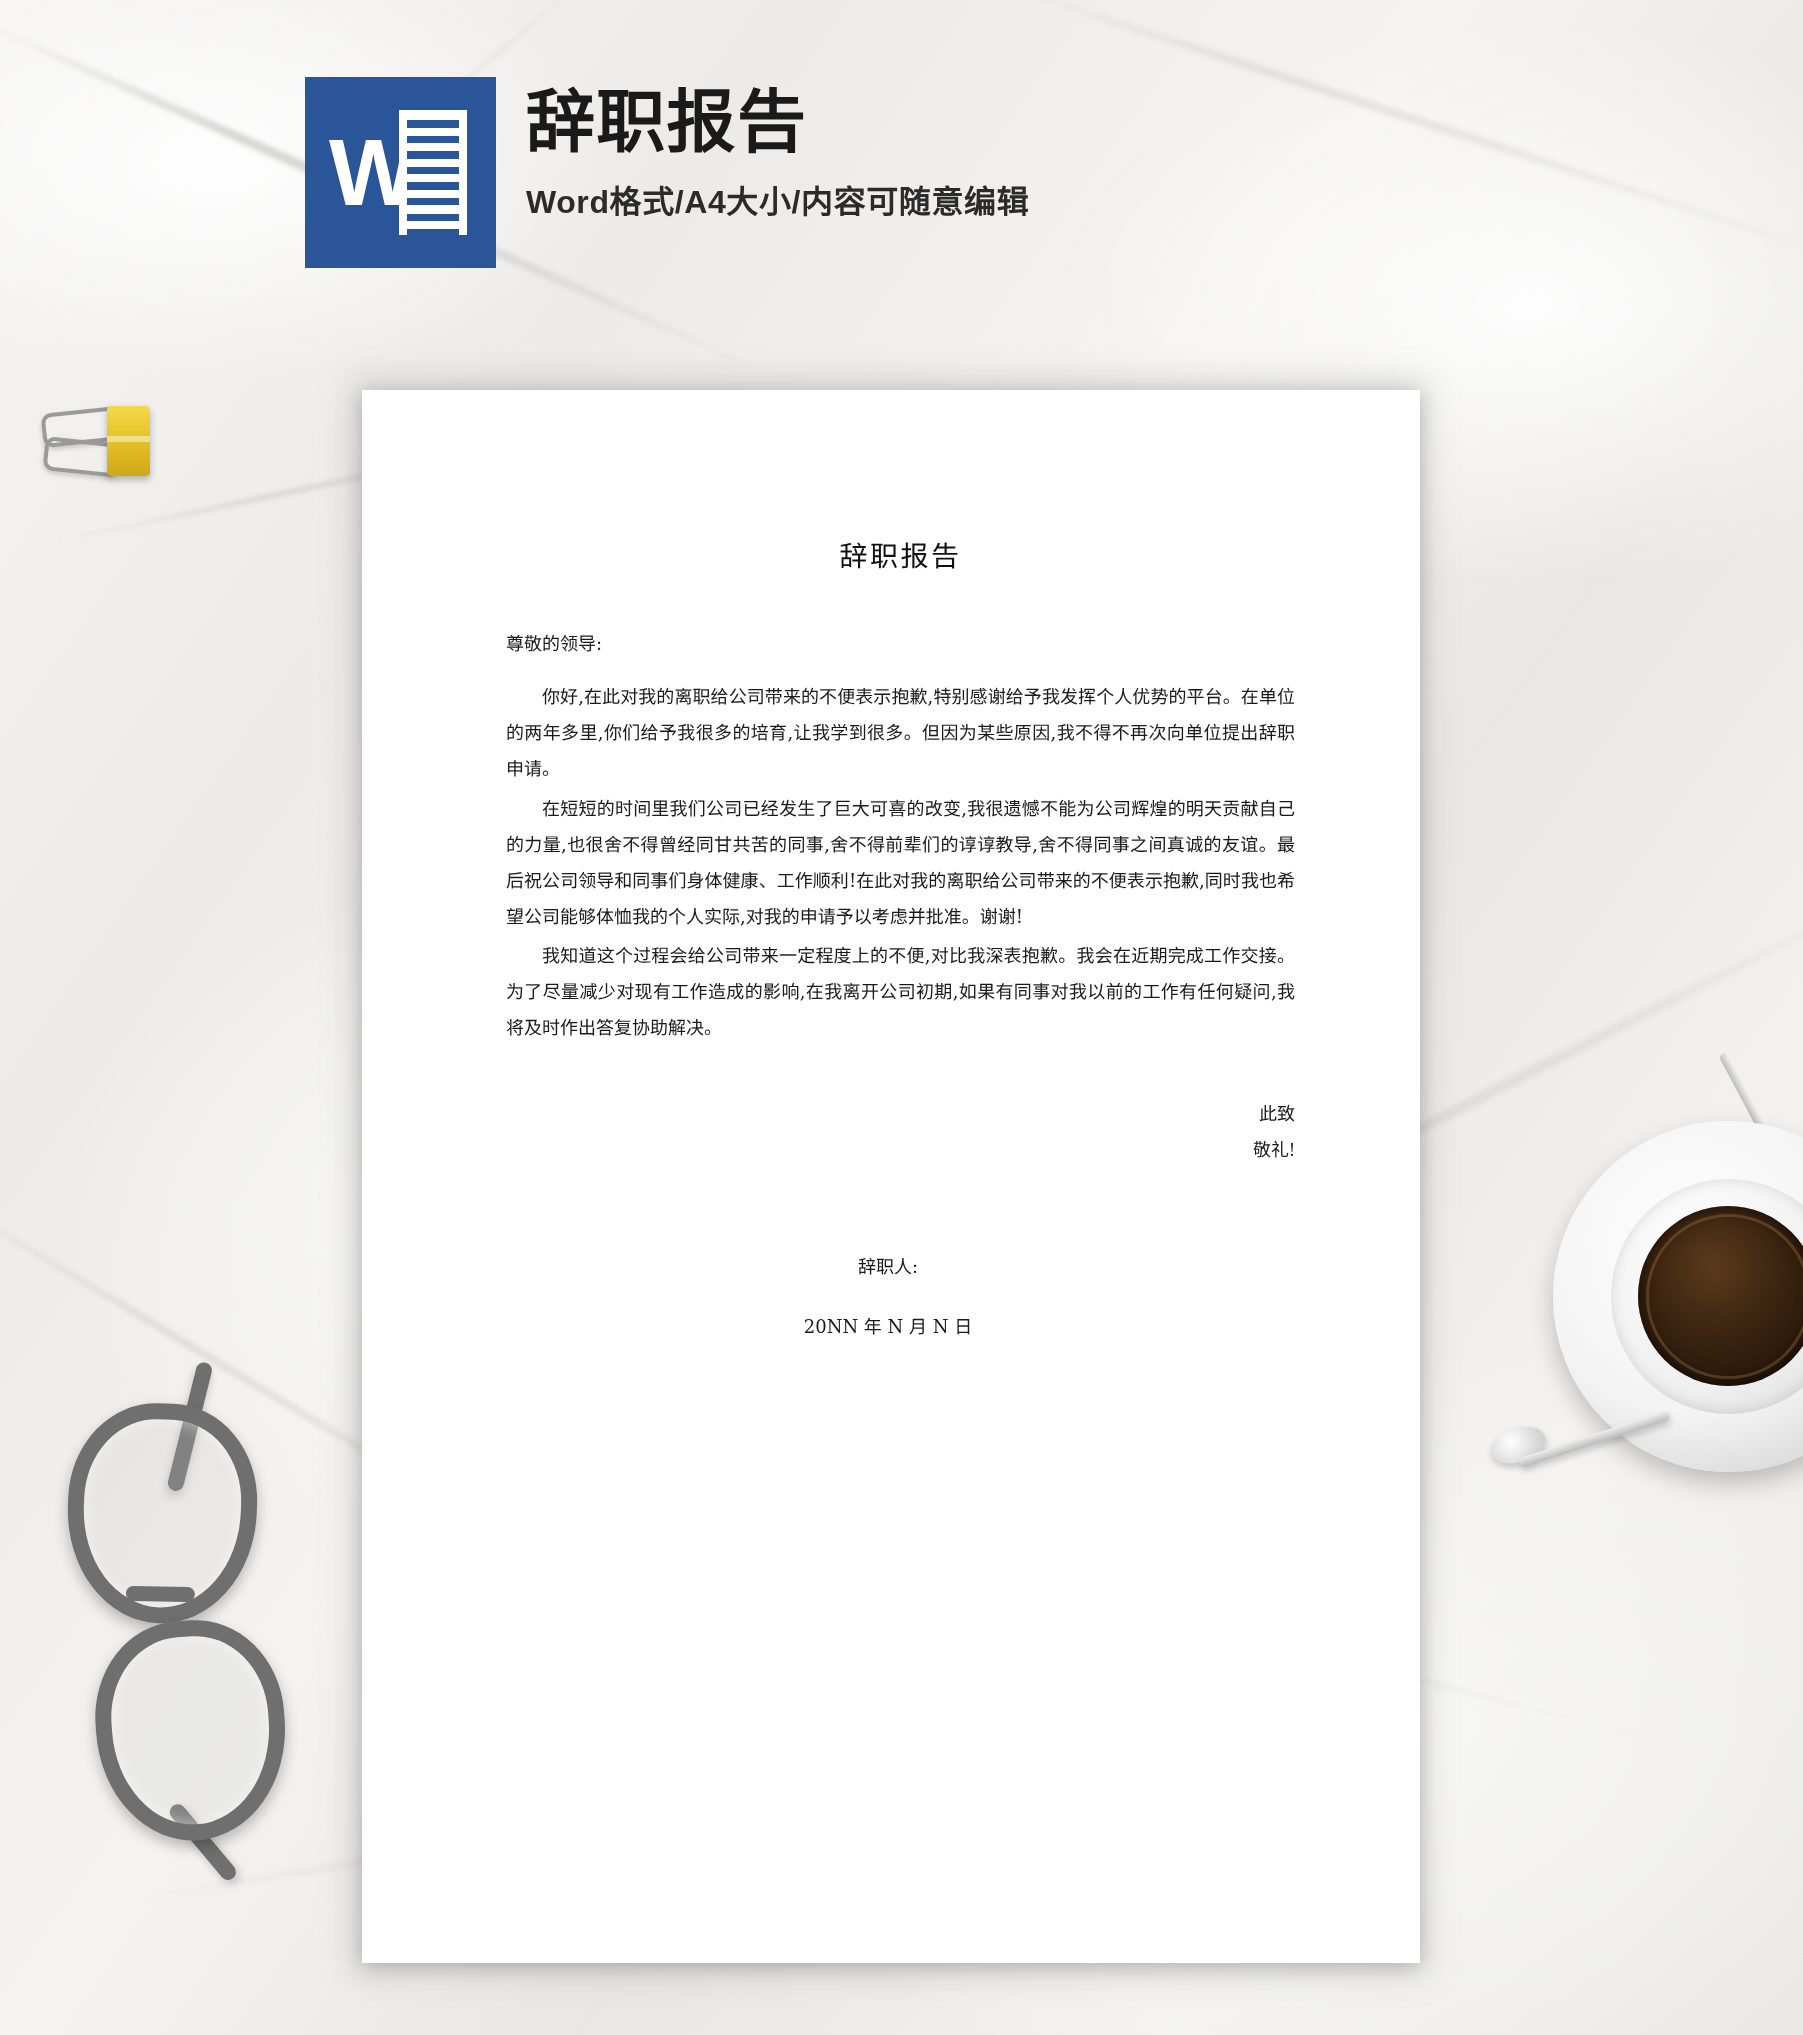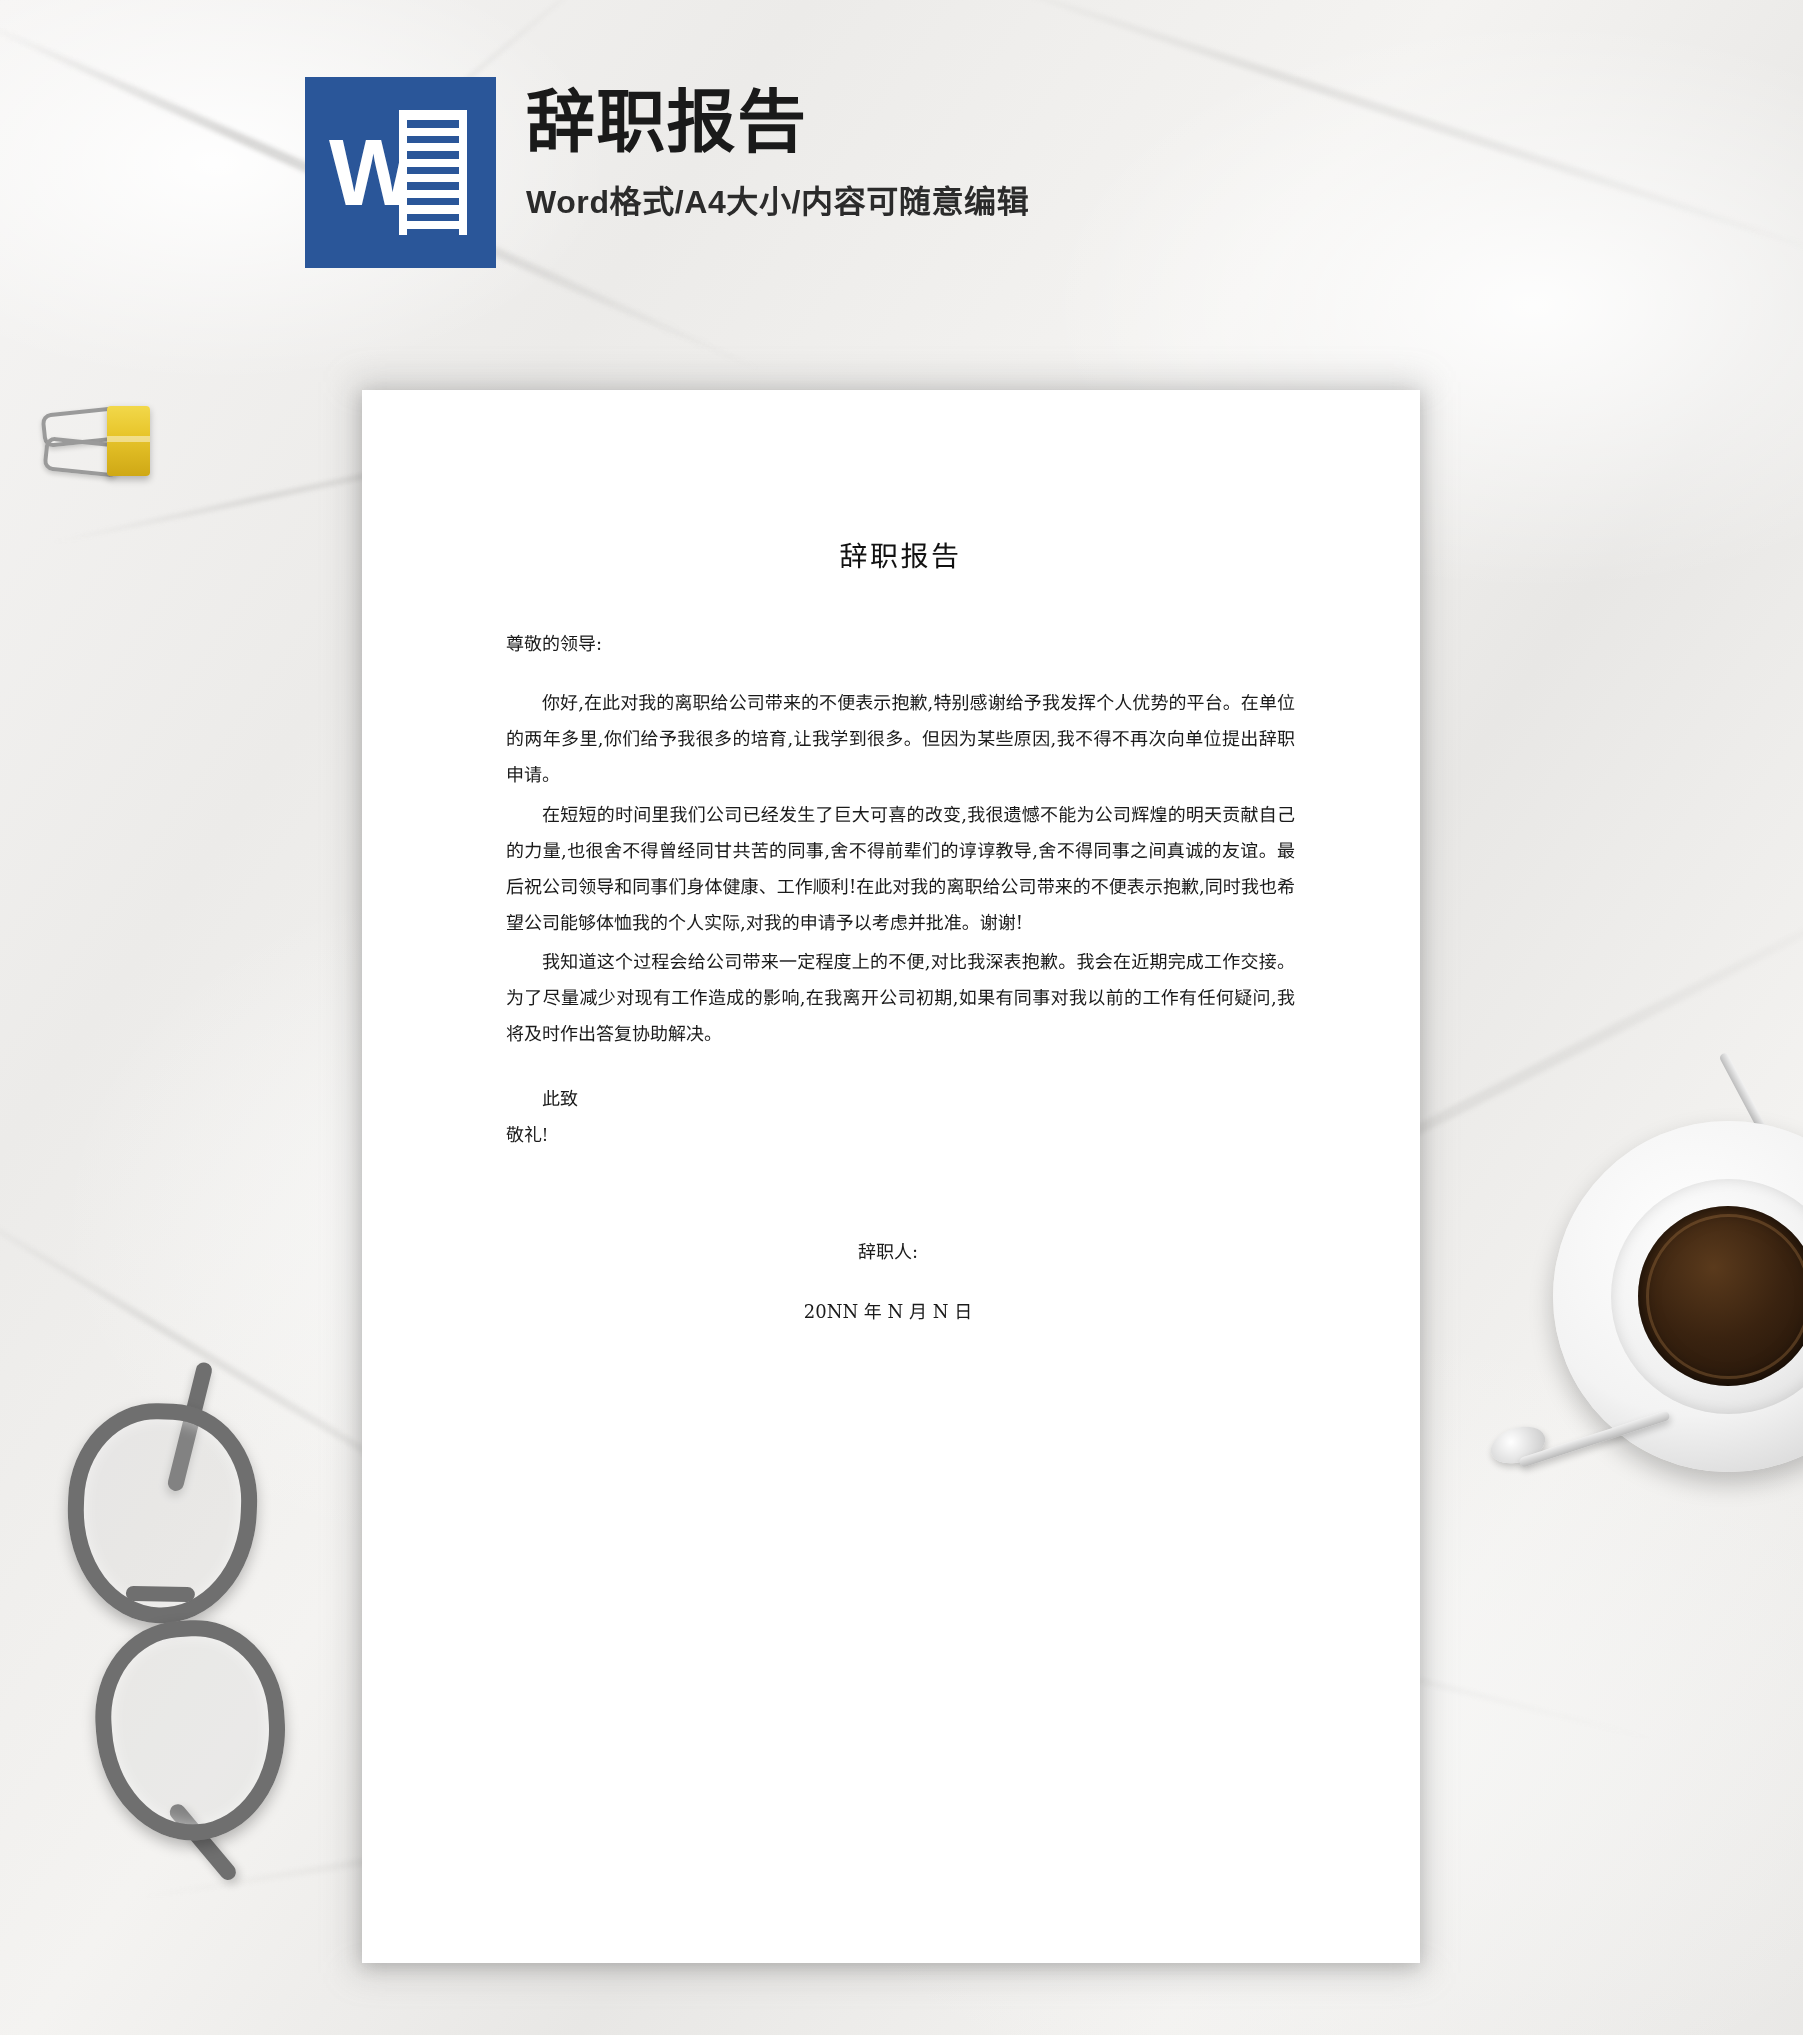--- a/index.html
+++ b/index.html
@@ -134,33 +134,34 @@
     font-size: 28px;
     color: #111111;
     letter-spacing: 2.5px;
     margin-bottom: 56px;
   }
   .salutation {
     font-family: "DejaVu Serif", "Liberation Serif", serif;
     font-size: 18px;
     color: #1a1a1a;
     line-height: 1.6;
-    margin-bottom: 26px;
+    margin-bottom: 20px;
   }
   .para {
     font-family: "DejaVu Serif", "Liberation Serif", serif;
     font-size: 18px;
     color: #1a1a1a;
     line-height: 2.0;
     text-align: justify;
     text-indent: 2em;
     margin: 0 0 3.8px 0;
   }
   .closing-block {
-    margin-top: 29px;
+    margin-top: 50px;
+    text-align: right;
   }
   .closing-1 {
     font-family: "DejaVu Serif", "Liberation Serif", serif;
     font-size: 18px;
     color: #1a1a1a;
     text-indent: 2em;
     line-height: 2.0;
   }
   .closing-2 {
     font-family: Liberation Serif, serif;

